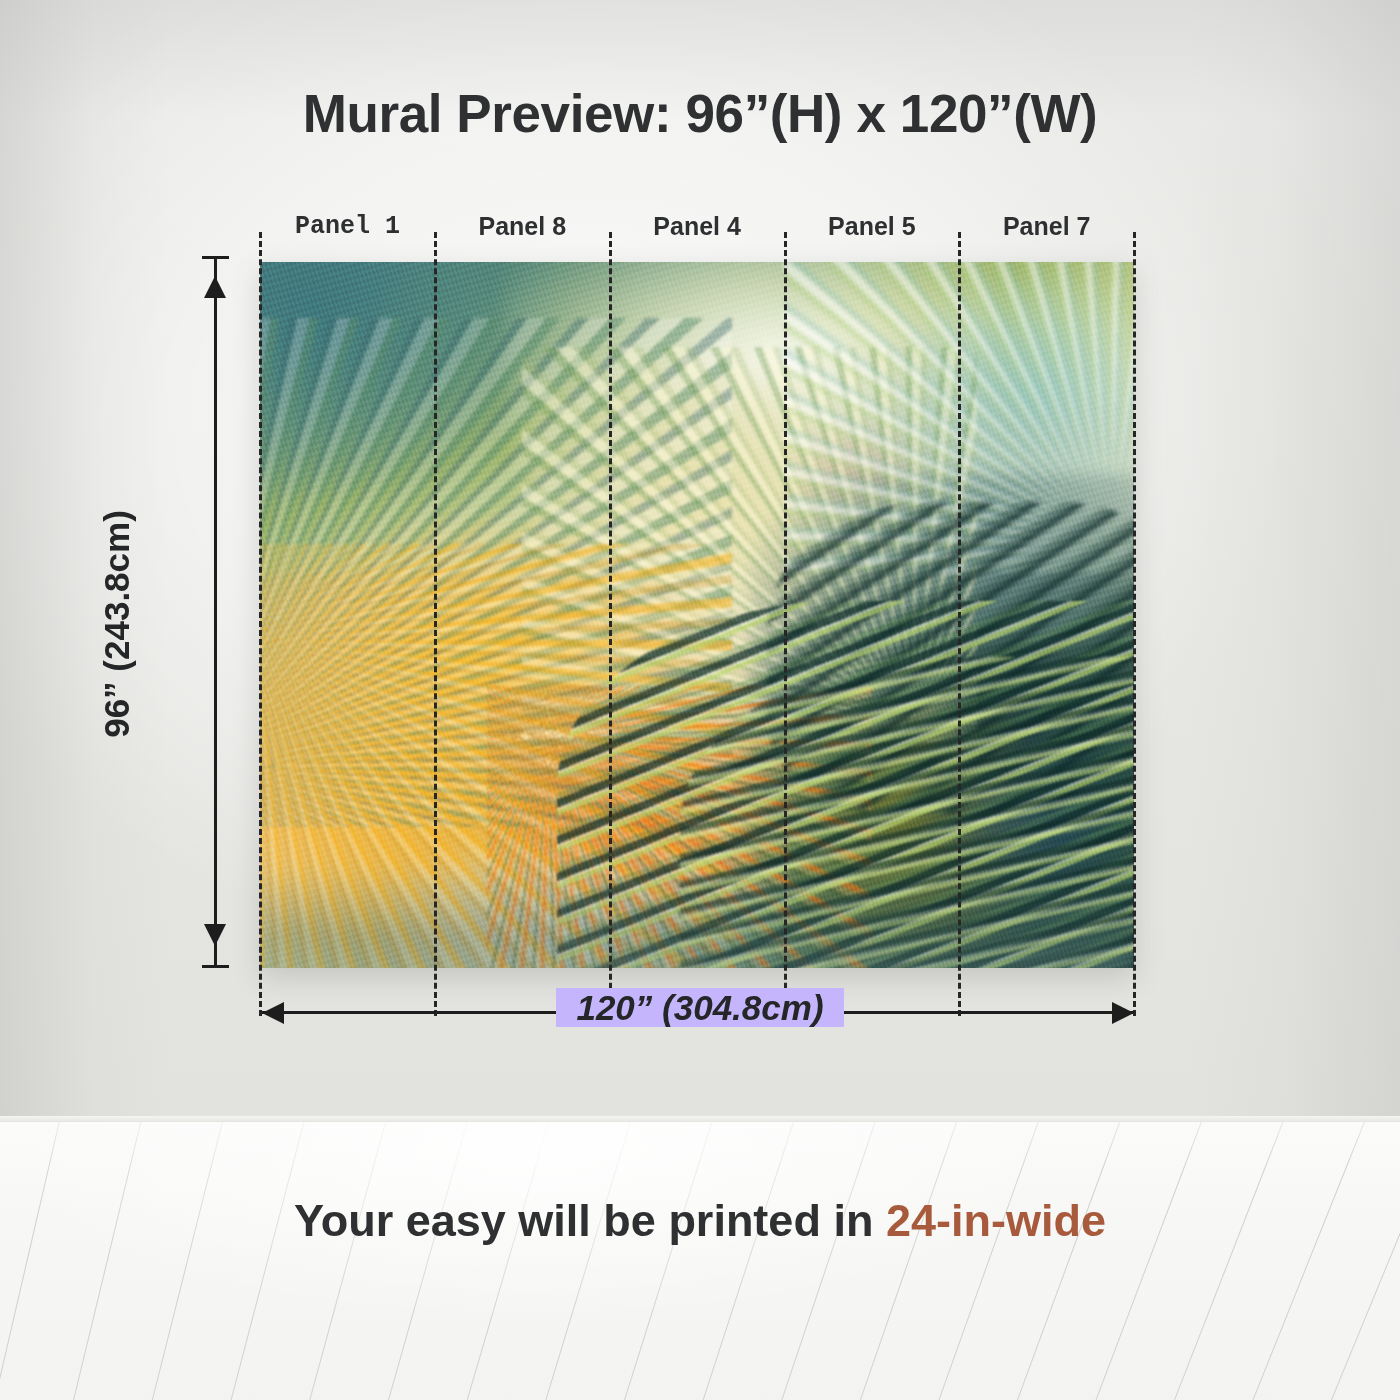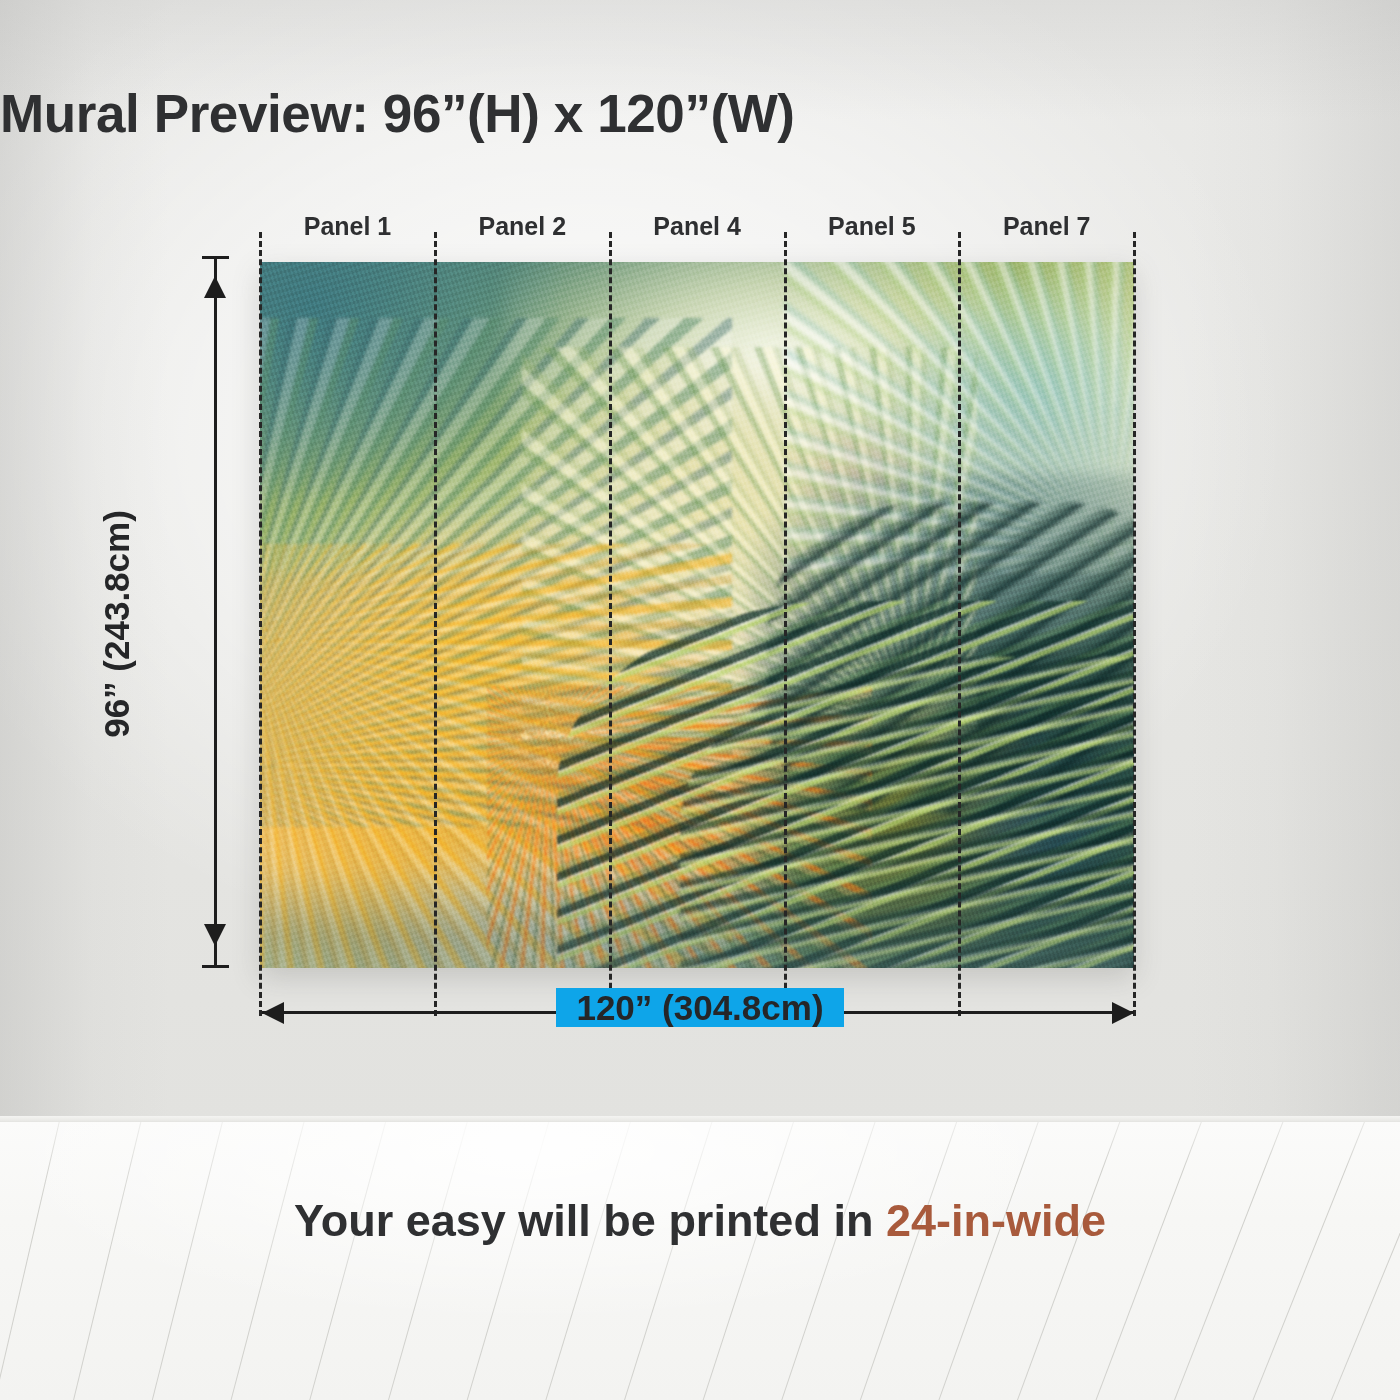--- a/index.html
+++ b/index.html
@@ -45,21 +45,21 @@
     background:linear-gradient(180deg, rgba(160,160,152,0.0) 0%, rgba(150,150,142,0.42) 22%, rgba(140,140,132,0.30) 100%);
     transform-origin:top center;
   }
   #floor .sheen {
     position:absolute; left:0; top:0; width:1400px; height:278px;
     background:radial-gradient(ellipse 760px 240px at 38% 10%, rgba(255,255,255,0.9) 0%, rgba(255,255,255,0.0) 72%);
   }
 
   
   #title {
-    position:absolute; left:0; top:83px; width:1400px; 
+    position:absolute; left:0; top:83px; width:1400px; text-align:center;
     font-size:53px; font-weight:bold; color:#2f3032; letter-spacing:-0.4px;
   }
 
   
   #mural-wrap {
     position:absolute; left:260px; top:262px; width:874px; height:706px;
     box-shadow:0 10px 26px rgba(90,90,88,0.22);
   }
   #mural {
     position:absolute; inset:0; overflow:hidden;
@@ -274,21 +274,21 @@
     width:0;height:0;border-top:11px solid transparent;border-bottom:11px solid transparent;border-right:22px solid #1d1d1d;
   }
   #dim-h-arrR {
     position:absolute; left:1112px; top:1002px;
     width:0;height:0;border-top:11px solid transparent;border-bottom:11px solid transparent;border-left:22px solid #1d1d1d;
   }
   #dim-h-label {
     position:absolute; left:0; top:988px; width:1400px; text-align:center;
     font-size:35px; font-weight:600; color:#252628;
   }
-  #dim-h-label span { background:#0ea5e9; padding:0 20px; }
+  #dim-h-label span { background:#c4b5fd; padding:0 20px;font-style:italic; }
 
   
   #caption {
     position:absolute; left:0; top:1192px; width:1400px; text-align:center;
     font-size:45px; font-weight:bold; color:#2f3032; line-height:1.30;
   }
   #caption .accent { color:#a85a3c; }
 </style>
 </head>
 <body>
@@ -350,22 +350,22 @@
     <div class="fan" id="fan-orange"></div>
     <div class="fan" id="fan-darkmass"></div>
     <div class="fan" id="fan-right"></div>
     <div class="fan" id="fan-right2"></div>
 
     <div class="art" id="art-darkbase"></div>
     <div class="art" id="grain"></div>
   </div>
 </div>
 
-<div class="panel-label" style="left:260px;">Panel 1</div>
-<div class="panel-label" style="left:434.8px;">Panel 2</div>
+<div class="panel-label" style="left:260px;font-family:Liberation Mono, monospace;">Panel 1</div>
+<div class="panel-label" style="left:434.8px;">Panel 8</div>
 <div class="panel-label" style="left:609.6px;">Panel 4</div>
 <div class="panel-label" style="left:784.4px;">Panel 5</div>
 <div class="panel-label" style="left:959.2px;">Panel 7</div>
 
 <div class="edge-dash" style="left:259px;"></div>
 <div class="divider" style="left:434px;"></div>
 <div class="divider" style="left:609px;"></div>
 <div class="divider" style="left:784px;"></div>
 <div class="divider" style="left:958px;"></div>
 <div class="edge-dash" style="left:1133px;"></div>

